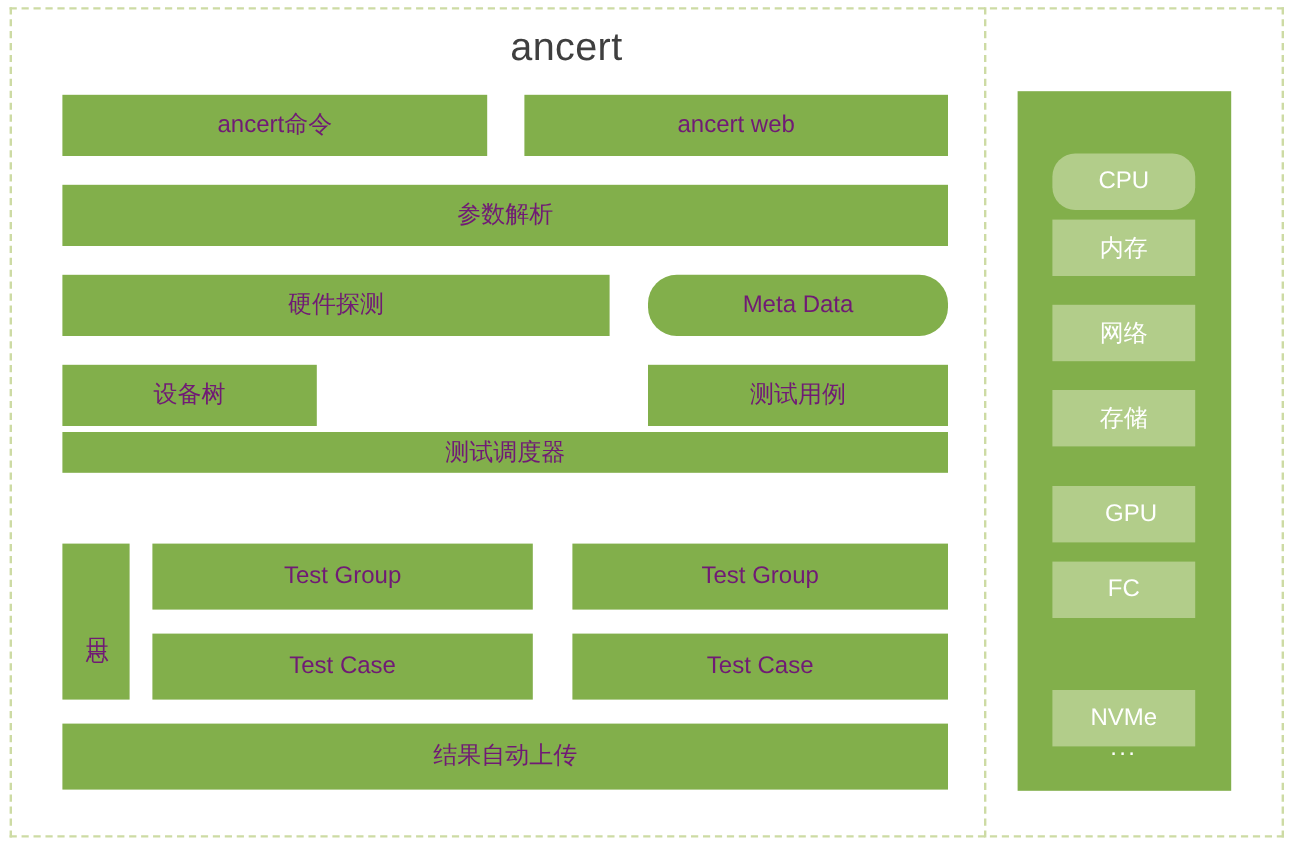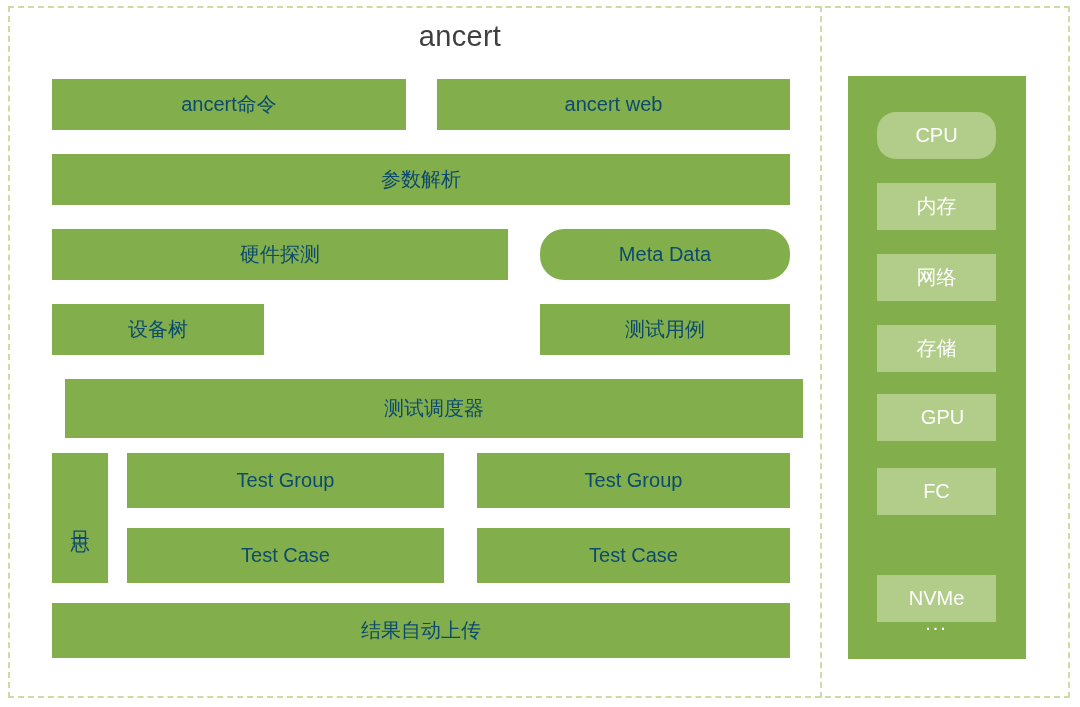--- a/index.html
+++ b/index.html
@@ -32,34 +32,34 @@
     position: absolute;
     left: 820px;
     top: 6px;
     width: 0;
     height: 692px;
     border-left: 2px dashed #cddBa4;
   }
   
   .title {
     position: absolute;
-    left: 0;
+    left: 12px;
     top: 20px;
     width: 920px;
     text-align: center;
-    font-size: 29px;
+    font-size: 33px;
     color: #3f3f3f;
     letter-spacing: 0.3px;
     white-space: nowrap;
   }
   
   .blk {
     position: absolute;
     background: #82af4b;
-    color: #0c4a6e;
+    color: #701a75;
     display: flex;
     align-items: center;
     justify-content: center;
     font-size: 20px;
     line-height: 1.15;
     box-sizing: border-box;
     text-align: center;
     white-space: nowrap;
   }
   .blk.vert {
@@ -118,33 +118,33 @@
   <div class="blk" style="left:437px; top:79px; width:353px; height:51px;">ancert web</div>
 
   <div class="blk" style="left:52px; top:154px; width:738px; height:51px;">参数解析</div>
 
   <div class="blk" style="left:52px; top:229px; width:456px; height:51px;">硬件探测</div>
   <div class="blk" style="left:540px; top:229px; width:250px; height:51px;border-radius:24px;">Meta Data</div>
 
   <div class="blk" style="left:52px; top:304px; width:212px; height:51px;">设备树</div>
   <div class="blk" style="left:540px; top:304px; width:250px; height:51px;">测试用例</div>
 
-  <div class="blk" style="left:52px; top:379px; width:738px; height:59px;margin-left:13px;">测试调度器</div>
+  <div class="blk" style="left:52px; top:360px; width:738px; height:34px;">测试调度器</div>
 
   <div class="blk vert" style="left:52px; top:453px; width:56px; height:130px;">日志</div>
   <div class="blk" style="left:127px; top:453px; width:317px; height:55px;">Test Group</div>
   <div class="blk" style="left:477px; top:453px; width:313px; height:55px;">Test Group</div>
   <div class="blk" style="left:127px; top:528px; width:317px; height:55px;">Test Case</div>
   <div class="blk" style="left:477px; top:528px; width:313px; height:55px;">Test Case</div>
 
   <div class="blk" style="left:52px; top:603px; width:738px; height:55px;">结果自动上传</div>
 
   <div class="res-panel"></div>
-  <div class="res-item" style="top:112px;border-radius:19px;">CPU</div>
+  <div class="res-item" style="top:128px;border-radius:19px;">CPU</div>
   <div class="res-item" style="top:183px;">内存</div>
   <div class="res-item" style="top:254px;">网络</div>
   <div class="res-item" style="top:325px;">存储</div>
-  <div class="res-item" style="top:394px;padding-left:12px;">GPU</div>
+  <div class="res-item" style="top:405px;padding-left:12px;">GPU</div>
   <div class="res-item" style="top:468px;">FC</div>
   <div class="res-item" style="top:527px;margin-top:48px;">NVMe</div>
   <div class="res-ellipsis" style="top:608px;">...</div>
 
 </div>
 
 </body></html>

